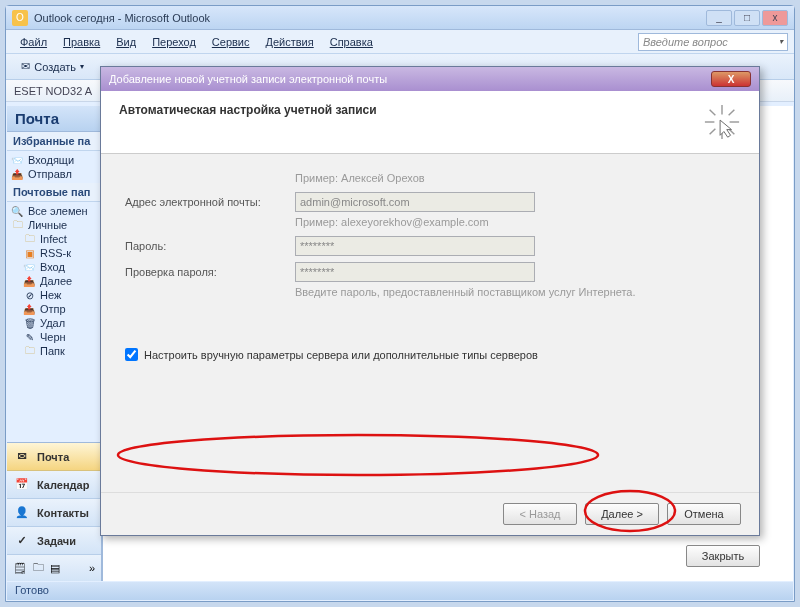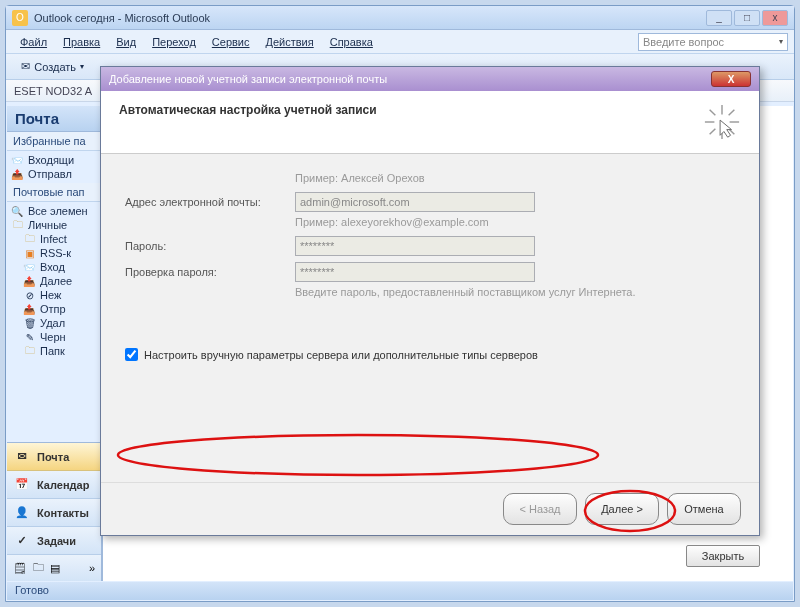--- a/index.html
+++ b/index.html
@@ -10,32 +10,32 @@
 .titlebar { height: 24px; background: linear-gradient(#d7e6fa,#bcd5f2); display: flex; align-items: center; padding: 0 6px; border-bottom: 1px solid #9fb9db; }
 .titlebar-icon { width: 16px; height: 16px; background: #f7c24a; border-radius: 2px; margin-right: 6px; display:flex;align-items:center;justify-content:center;font-size:10px;color:#fff;}
 .titlebar-text { color: #2a3b55; flex: 1; }
 .win-controls { display: flex; gap: 2px; }
 .win-btn { width: 26px; height: 16px; background: #cfe0f5; border: 1px solid #9fb9db; border-radius: 2px; display:flex;align-items:center;justify-content:center;font-size:10px;color:#445;}
 .win-btn.close { background: #e99; }
 
 .menubar { height: 24px; display: flex; align-items: center; padding: 0 6px; background: #e8f1fc; border-bottom: 1px solid #c0d5ee; }
 .menuitem { padding: 3px 8px; color: #1a2d4d; cursor: default; }
 .menuitem u { text-decoration: underline; }
-.ask-box { margin-left: auto; width: 150px; height: 18px; border: 1px solid #9fb9db; background:#fff; color:#888; padding:1px 4px; display:flex;align-items:center;justify-content:space-between;}
+.ask-box { margin-left: auto; width: 150px; height: 18px; border: 1px solid #9fb9db; background:#fff; color:#888; padding:1px 4px; display:flex;align-items:center;justify-content:space-between;font-style:italic;}
 .ask-box .dd{font-size:8px;color:#555;}
 
 .toolbar { height: 26px; background: linear-gradient(#eaf2fc,#d9e7f8); border-bottom: 1px solid #b7cee9; display:flex;align-items:center;padding:0 6px; gap:6px;}
 .tool-btn { padding: 2px 8px; border: 1px solid transparent; border-radius:3px; display:flex;align-items:center;gap:4px;color:#1a2d4d;}
 .tool-btn .dd{font-size:8px;}
 .eset-bar { height: 22px; background: linear-gradient(#f7f9fc,#e8f0f9); border-bottom:1px solid #c8d6e9; padding:3px 8px; color:#445; display:flex;align-items:center;}
 
 .main-area { position:absolute; top: 100px; left:1px; right:1px; bottom:20px; display:flex; }
 .nav-pane { width: 95px; background:#e3efff; border-right:1px solid #9fb9db; display:flex;flex-direction:column;}
 .nav-header { background: linear-gradient(#d3e4f9,#b8d2f0); padding:4px 8px; font-weight:bold; color:#1a3c70; font-size:15px; border-bottom:1px solid #9fb9db;}
-.nav-sub { background:#e8f1fc; padding:3px 6px; font-weight:normal; color:#2a4a7a; font-size:11px; border-bottom:1px solid #c0d5ee;}
+.nav-sub { background:#e8f1fc; padding:3px 6px; font-weight:bold; color:#2a4a7a; font-size:11px; border-bottom:1px solid #c0d5ee;}
 .tree { padding:2px 4px; flex:0 0 auto;}
 .tree-item { display:flex;align-items:center;gap:3px;padding:1px 0;color:#1a2d4d;white-space:nowrap;overflow:hidden;}
 .tree-item .ico{width:14px;height:12px;display:inline-flex;align-items:center;justify-content:center;font-size:10px;}
 .folder-ico{color:#c9a23a;}
 .nav-spacer{flex:1;}
 .nav-buttons { border-top:1px solid #9fb9db;}
 .nav-big { height:28px; background:linear-gradient(#fef5d6,#f5d581); border-bottom:1px solid #d8c27d; display:flex;align-items:center;gap:6px;padding:0 6px;font-weight:bold;color:#333;}
 .nav-big.blue{background:linear-gradient(#eaf2fc,#d3e4f7);border-bottom:1px solid #b7cee9;}
 .nav-big .ico{width:18px;height:18px;display:flex;align-items:center;justify-content:center;}
 .nav-icon-row{height:26px;background:linear-gradient(#eaf2fc,#d3e4f7);display:flex;align-items:center;gap:6px;padding:0 6px;}
@@ -53,21 +53,21 @@
 .cursor-svg{width:38px;height:38px;}
 .dlg-body{padding:20px 24px 10px 24px;background:#f1f1f1;}
 .form-row{display:flex;align-items:center;margin-bottom:6px;}
 .form-label{width:170px;color:#555;}
 .form-input{width:240px;height:20px;border:1px solid #abadb3;background:#fff;padding:2px 4px;color:#333;}
 .form-input[disabled]{background:#ebebe4;color:#888;}
 .form-hint{margin-left:170px;color:#9a9a9a;margin-bottom:8px;margin-top:-2px;}
 .checkbox-row{display:flex;align-items:center;gap:6px;margin-top:50px;color:#333;}
 .checkbox-row input{width:13px;height:13px;}
 .dlg-footer{position:absolute;left:0;right:0;bottom:0;padding:10px 18px;border-top:1px solid #ddd;display:flex;justify-content:flex-end;gap:8px;background:#f1f1f1;}
-.dlg-btn{min-width:74px;height:32px;border:1px solid #888;background:linear-gradient(#fdfdfd,#e3e3e3);border-radius:10px;padding:0 10px;color:#333;}
+.dlg-btn{min-width:74px;height:22px;border:1px solid #888;background:linear-gradient(#fdfdfd,#e3e3e3);border-radius:2px;padding:0 10px;color:#333;}
 .dlg-btn:disabled{color:#999;}
 
 .close-btn-below{position:absolute;right:40px;top:545px;min-width:74px;height:22px;border:1px solid #888;background:linear-gradient(#fdfdfd,#e3e3e3);border-radius:2px;color:#333;}
 
 
 .anno{position:absolute;pointer-events:none;}
 .anno svg{overflow:visible;}
 </style>
 </head>
 <body>

